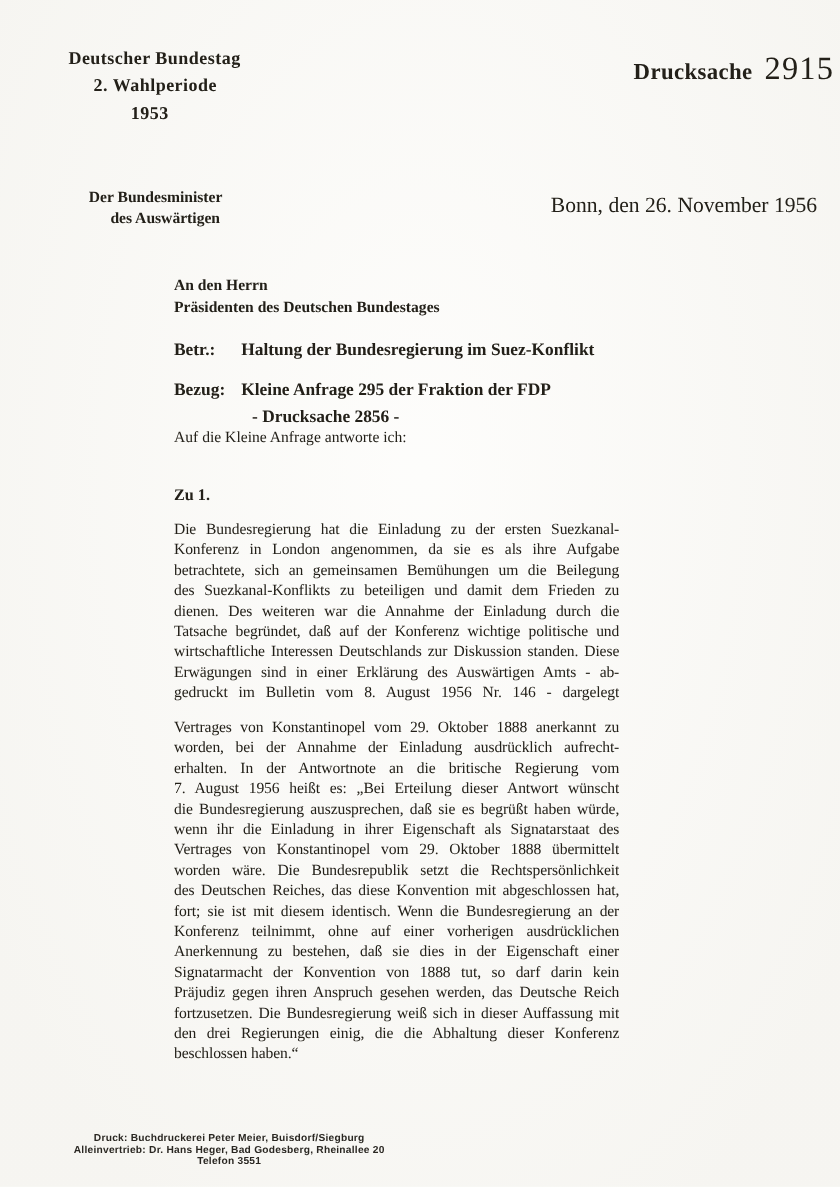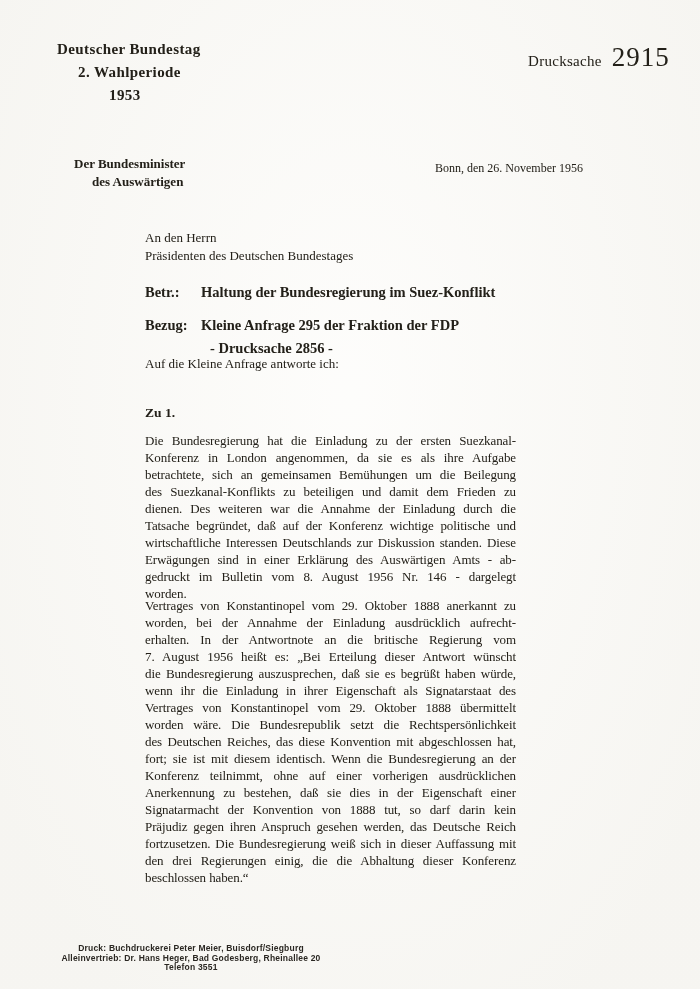--- a/index.html
+++ b/index.html
@@ -23,38 +23,38 @@
     font-weight: bold; font-size: 15px; line-height: 23px;
     letter-spacing: 0.4px; white-space: nowrap;
   }
   .masthead-left .l2 { padding-left: 21px; }
   .masthead-left .l3 { padding-left: 52px; }
 
   .masthead-right {
     position: absolute; left: 528px; top: 42px;
     display: flex; align-items: baseline; gap: 10px; white-space: nowrap;
   }
-  .doc-label { font-weight: normal; font-size: 15px; letter-spacing: 0.3px; }
+  .doc-label { font-weight: bold; font-size: 19px; letter-spacing: 0.3px; }
   .doc-number { font-weight: normal; font-size: 27px; letter-spacing: 1px; }
 
   
   .sender {
     position: absolute; left: 74px; top: 155px;
     font-weight: bold; font-size: 13px; line-height: 18px; white-space: nowrap;
   }
   .sender .l2 { padding-left: 18px; }
   .dateline {
-    position: absolute; left: 435px; top: 161px;
-    font-size: 12px; white-space: nowrap; font-family: Liberation Serif, serif;
+    position: absolute; left: 459px; top: 161px;
+    font-size: 18px; white-space: nowrap; font-family: Liberation Serif, serif;
   }
 
   
   .recipient {
     position: absolute; left: 145px; top: 229px;
-    font-size: 13px; line-height: 18px; white-space: nowrap;
+    font-size: 13px; line-height: 18px; white-space: nowrap; font-weight: bold;
   }
 
   
   .subject-row {
     position: absolute; left: 145px; top: 284px;
     display: flex; font-weight: bold; font-size: 14.5px; white-space: nowrap;
   }
   .subject-row .label { width: 56px; }
   .reference-row {
     position: absolute; left: 145px; top: 314px;
@@ -142,21 +142,20 @@
   <div class="para para-1">
       <div class="jline">Die Bundesregierung hat die Einladung zu der ersten Suezkanal-</div>
       <div class="jline">Konferenz in London angenommen, da sie es als ihre Aufgabe</div>
       <div class="jline">betrachtete, sich an gemeinsamen Bemühungen um die Beilegung</div>
       <div class="jline">des Suezkanal-Konflikts zu beteiligen und damit dem Frieden zu</div>
       <div class="jline">dienen. Des weiteren war die Annahme der Einladung durch die</div>
       <div class="jline">Tatsache begründet, daß auf der Konferenz wichtige politische und</div>
       <div class="jline">wirtschaftliche Interessen Deutschlands zur Diskussion standen. Diese</div>
       <div class="jline">Erwägungen sind in einer Erklärung des Auswärtigen Amts - ab-</div>
       <div class="jline">gedruckt im Bulletin vom 8. August 1956 Nr. 146 - dargelegt</div>
-      <div class="jline last">worden.</div>
     </div>
 
   <div class="para para-2">
       <div class="jline">Vertrages von Konstantinopel vom 29. Oktober 1888 anerkannt zu</div>
       <div class="jline">worden, bei der Annahme der Einladung ausdrücklich aufrecht-</div>
       <div class="jline">erhalten. In der Antwortnote an die britische Regierung vom</div>
       <div class="jline">7. August 1956 heißt es: „Bei Erteilung dieser Antwort wünscht</div>
       <div class="jline">die Bundesregierung auszusprechen, daß sie es begrüßt haben würde,</div>
       <div class="jline">wenn ihr die Einladung in ihrer Eigenschaft als Signatarstaat des</div>
       <div class="jline">Vertrages von Konstantinopel vom 29. Oktober 1888 übermittelt</div>

